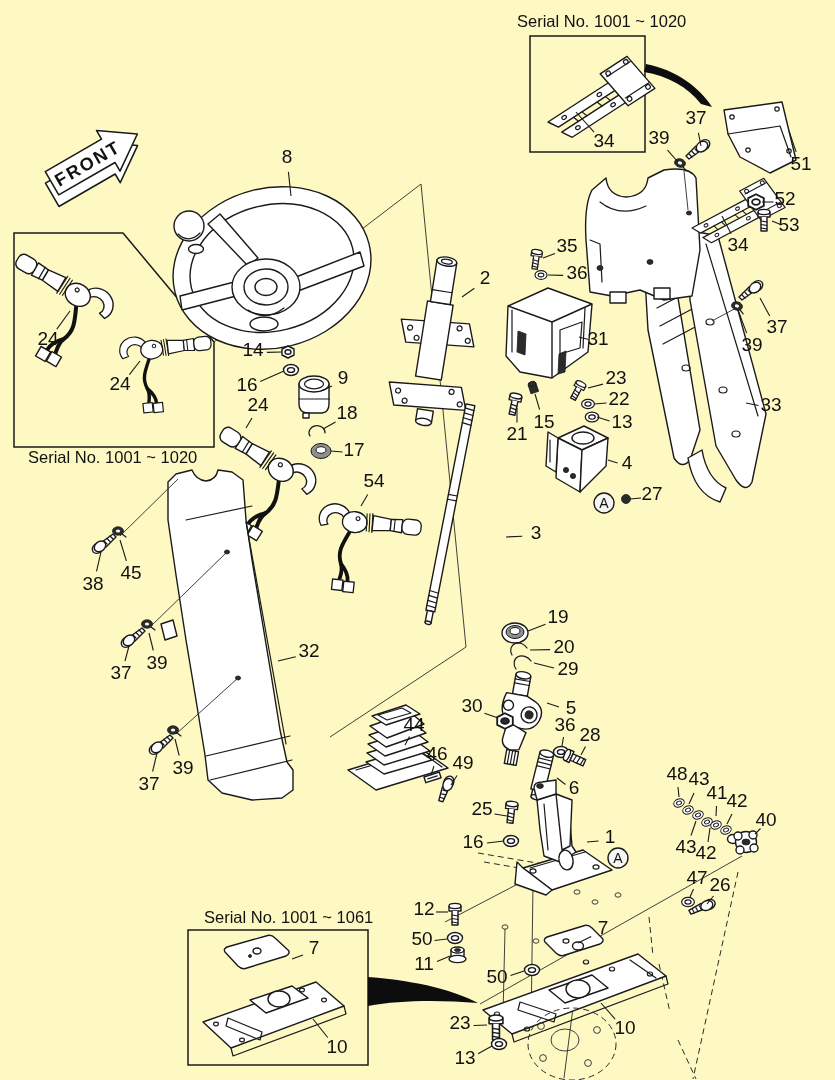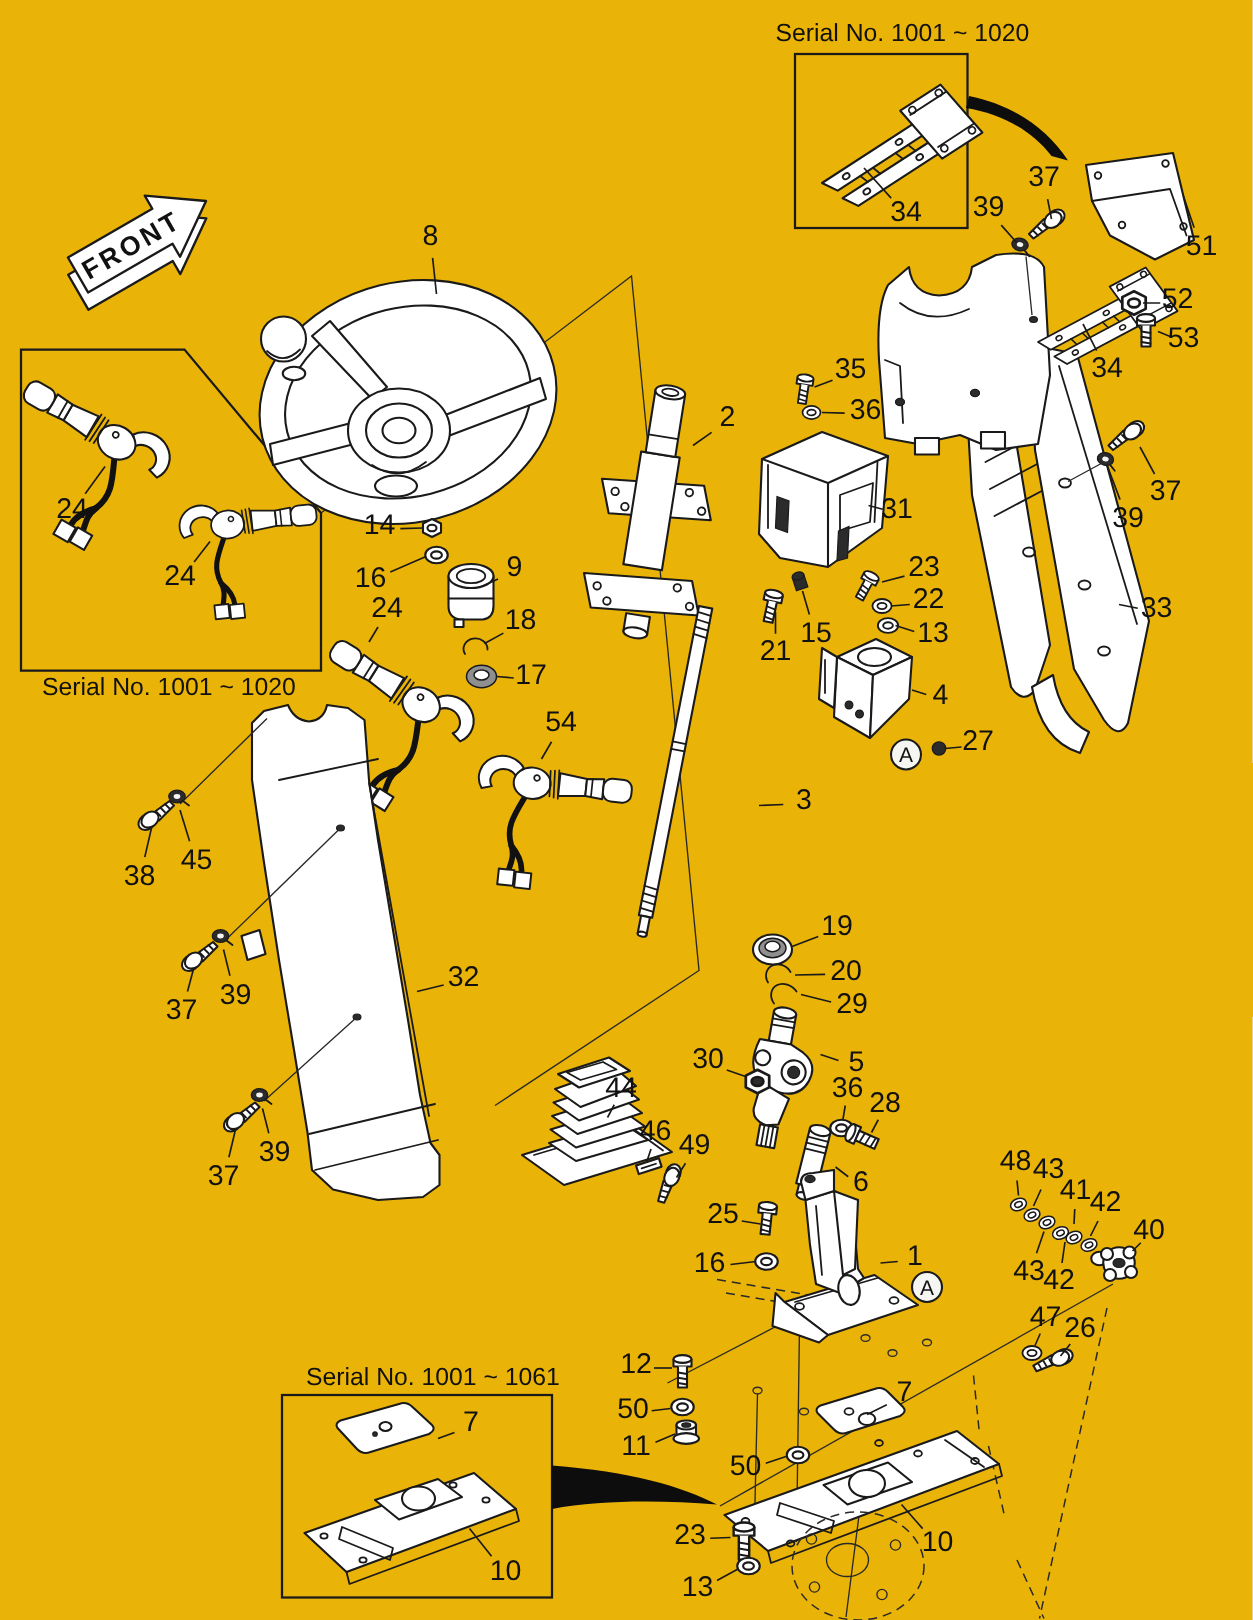--- a/index.html
+++ b/index.html
@@ -1,16 +1,16 @@
 <!DOCTYPE html>
 <html><head>
 <meta charset="utf-8">
 <style>
   html,body{margin:0;padding:0;background:#e8e8e6;}
-  .stage{width:835px;height:1080px;background:#eab308;position:relative;margin:0 auto;overflow:hidden;}
+  .stage{width:835px;height:1080px;background:#fef9c3;position:relative;margin:0 auto;overflow:hidden;}
   svg{display:block}
   .p{fill:#ffffff;stroke:#1a1a1a;stroke-width:1.4;stroke-linejoin:round}
   .ln{fill:none;stroke:#1a1a1a;stroke-width:1.2;stroke-linejoin:round;stroke-linecap:round}
   .thin{fill:none;stroke:#2a2a2a;stroke-width:0.9}
   .dash{fill:none;stroke:#2a2a2a;stroke-width:1;stroke-dasharray:6 4}
   .dk{fill:#2b2b2b;stroke:#1a1a1a;stroke-width:.8}
   .gy{fill:#8f8f8f;stroke:#1a1a1a;stroke-width:1}
   .wire{fill:none;stroke:#111;stroke-width:4;stroke-linecap:round}
   .box{fill:none;stroke:#1a1a1a;stroke-width:1.5}
   .blk{fill:#0d0d0d;stroke:none}

